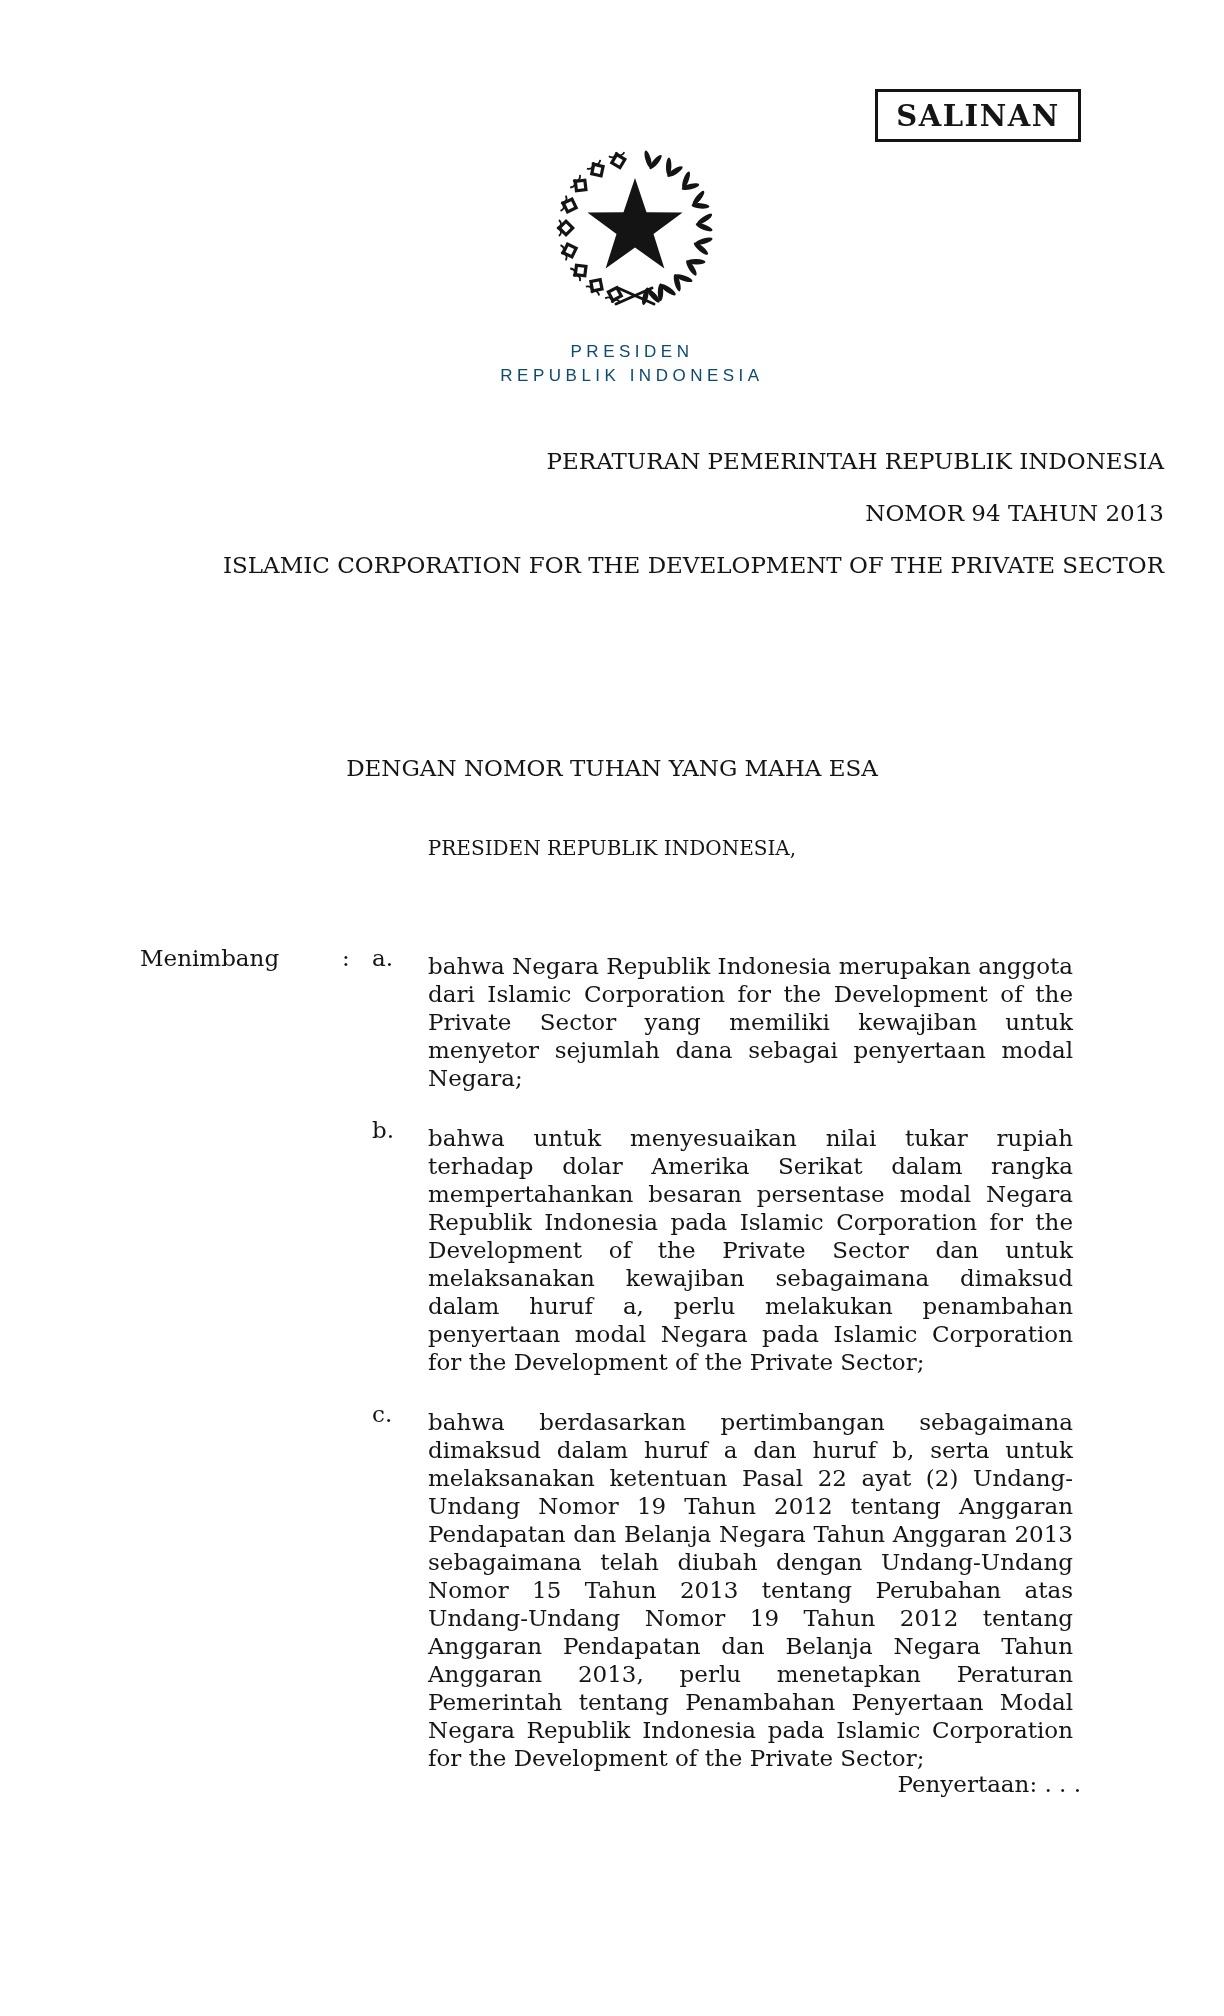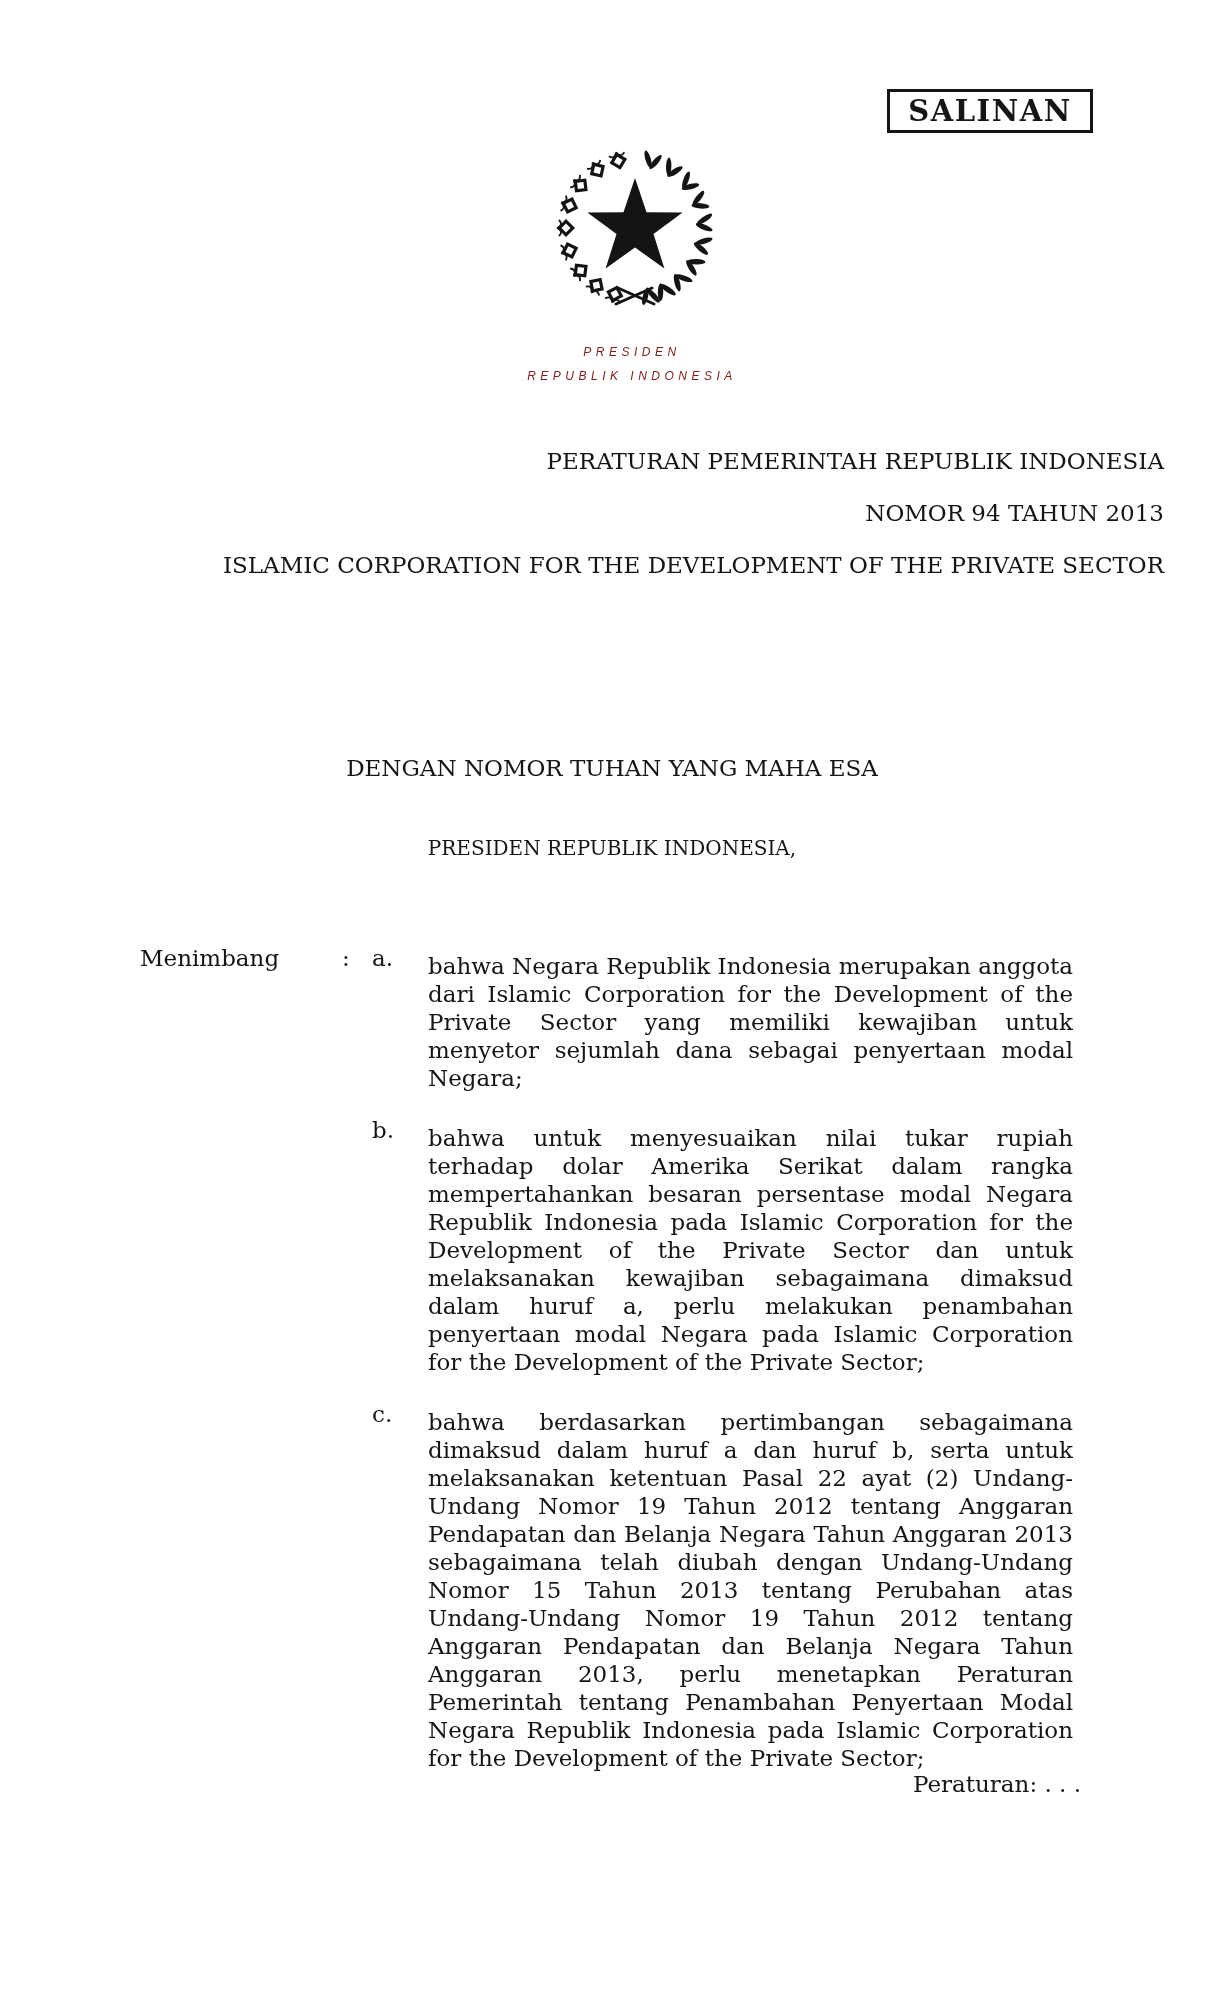--- a/index.html
+++ b/index.html
@@ -5,33 +5,32 @@
   html,body{margin:0;padding:0;background:#ffffff;}
   .page{
     position:relative;
     width:1224px;height:2016px;
     background:#ffffff;
     color:#151515;
     font-family:"DejaVu Serif",serif;
     overflow:hidden;
   }
   .stamp{
-    position:absolute;left:875px;top:89px;width:206px;height:44px;
+    position:absolute;left:875px;top:89px;width:206px;height:53px;
     border:3px solid #141414;box-sizing:border-box;
     display:flex;align-items:center;justify-content:center;
-    font-weight:bold;font-size:29px;letter-spacing:1.5px;margin-left:12px;
+    font-weight:bold;font-size:29px;letter-spacing:1.5px;
   }
   .seal{position:absolute;left:548px;top:150px;width:174px;height:160px;}
   .letterhead{
     position:absolute;left:330px;top:340px;width:604px;
     text-align:center;
     font-family:"Liberation Sans",sans-serif;
-    font-size:12px;letter-spacing:4.5px;line-height:24px;color:#7f1d1d;
+    font-size:17px;letter-spacing:4.5px;line-height:24px;color:#0c4a6e;
     white-space:nowrap;
-    font-style:italic;
   }
   .doc-title{
     position:absolute;left:60px;top:435px;width:1104px;
     text-align:right;font-size:23px;line-height:52px;
   }
   .invocation{
     position:absolute;left:60px;top:742px;width:1104px;
     text-align:center;font-size:23px;line-height:52px;
   }
   .authority{
@@ -132,15 +131,15 @@
         <span class="c-marker">b.</span>
         <p>bahwa untuk menyesuaikan nilai tukar rupiah terhadap dolar Amerika Serikat dalam rangka mempertahankan besaran persentase modal Negara Republik Indonesia pada Islamic Corporation for the Development of the Private Sector dan untuk melaksanakan kewajiban sebagaimana dimaksud dalam huruf a, perlu melakukan penambahan penyertaan modal Negara pada Islamic Corporation for the Development of the Private Sector;</p>
       </div>
       <div class="c-item">
         <span class="c-marker">c.</span>
         <p>bahwa berdasarkan pertimbangan sebagaimana dimaksud dalam huruf a dan huruf b, serta untuk melaksanakan ketentuan Pasal 22 ayat (2) Undang-Undang Nomor 19 Tahun 2012 tentang Anggaran Pendapatan dan Belanja Negara Tahun Anggaran 2013 sebagaimana telah diubah dengan Undang-Undang Nomor 15 Tahun 2013 tentang Perubahan atas Undang-Undang Nomor 19 Tahun 2012 tentang Anggaran Pendapatan dan Belanja Negara Tahun Anggaran 2013, perlu menetapkan Peraturan Pemerintah tentang Penambahan Penyertaan Modal Negara Republik Indonesia pada Islamic Corporation for the Development of the Private Sector;</p>
       </div>
     </div>
   </div>
 
-  <div class="catchword">Peraturan: . . .</div>
+  <div class="catchword">Penyertaan: . . .</div>
 
 </div>
 
 </body></html>

